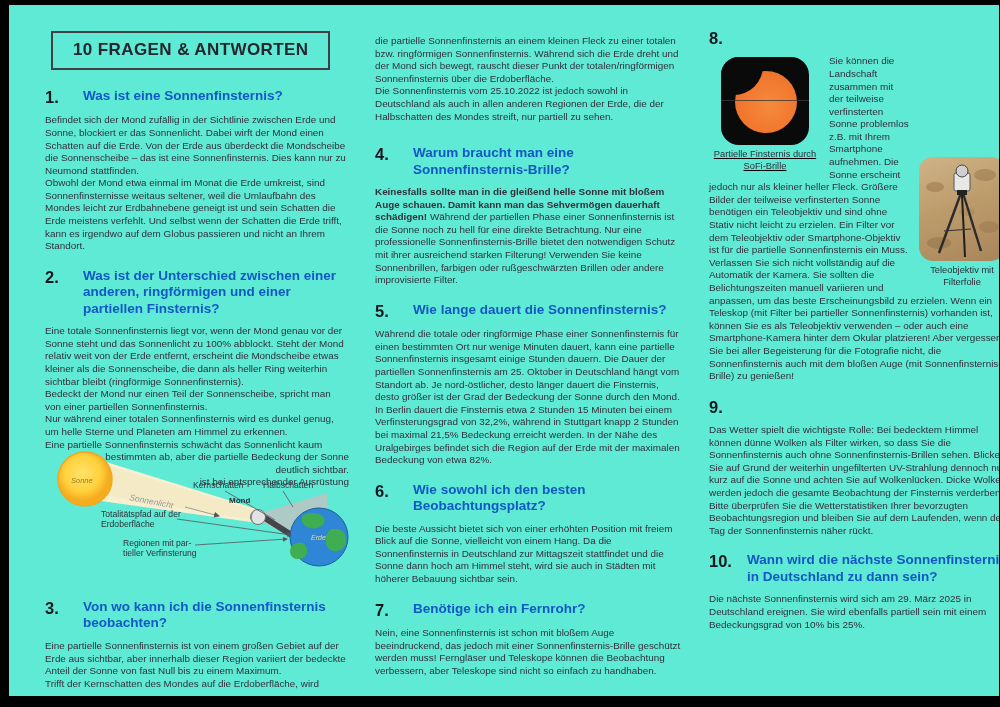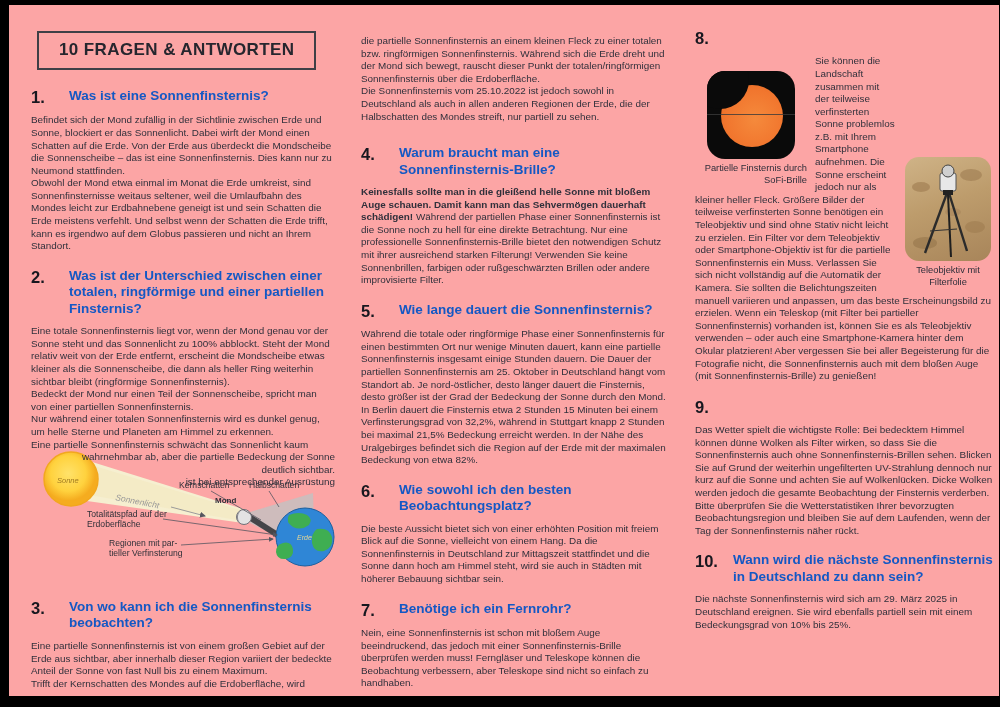--- a/index.html
+++ b/index.html
@@ -3,21 +3,21 @@
 <meta charset="utf-8">
 <style>
   html,body{margin:0;padding:0;}
   body{
     width:1000px;height:707px;background:#000;position:relative;
     font-family:"Liberation Sans","DejaVu Sans",sans-serif;
     -webkit-font-smoothing:antialiased;
   }
   .paper{
     position:absolute;top:5px;left:9px;right:1px;bottom:11px;
-    background:#fca5a5;overflow:hidden;
+    background:#5eead4;overflow:hidden;padding-left:14px;
   }
   .cols{display:flex;gap:26px;padding:24px 12px 0 22px;}
   .col{flex:none;}
   .col1{width:304px;}
   .col2{width:308px;}
   .col3{width:298px;}
 
   .title-box{
     display:inline-block;border:2px solid #3f3f46;padding:7px 20px 8px 20px;
     font-size:17px;font-weight:bold;letter-spacing:.4px;color:#26262e;
@@ -42,21 +42,21 @@
 
   .wrap-lines{position:relative;z-index:2;font-size:9.9px;line-height:12.6px;color:#30303b;text-align:right;}
 
   .diagram{display:block;width:304px;height:148px;margin:-46px 0 2px 0;}
   .diagram text{font-size:8.6px;fill:#2f3038;}
   .diagram .sun-lbl{font-size:7.5px;fill:#a07a20;font-style:italic;}
   .diagram .earth-lbl{font-size:7px;fill:#e8d693;font-style:italic;}
   .diagram .light-lbl{font-size:8.5px;fill:#9a9a9a;font-style:italic;}
 
   
-  .fig-left{float:left;width:112px;margin:16px 8px 4px 0;text-align:right;}
+  .fig-left{float:left;width:112px;margin:2px 8px 4px 0;text-align:center;text-decoration:underline;}
   .fig-right{float:right;width:90px;margin:102px 0 4px 7px;text-align:center;}
   .figcap{font-size:9.3px;line-height:11.5px;color:#2e2e3a;margin-top:4px;}
   .eclipse-photo{
     width:88px;height:88px;background:#0a0a0a;border-radius:18px;
     position:relative;overflow:hidden;margin:0 auto;
   }
   .eclipse-sun{
     position:absolute;left:14px;top:14px;width:62px;height:62px;border-radius:50%;
     background:radial-gradient(circle at 55% 55%, #f58a3c 0%, #f1762e 60%, #e2661f 100%);
   }
@@ -87,28 +87,28 @@
           <div class="qnum">1.</div>
           <div class="qtitle">Was ist eine Sonnenfinsternis?</div>
         </div>
         <p class="qbody">Befindet sich der Mond zufällig in der Sichtlinie zwischen Erde und Sonne, blockiert er das Sonnenlicht. Dabei wirft der Mond einen Schatten auf die Erde. Von der Erde aus überdeckt die Mondscheibe die Sonnenscheibe – das ist eine Sonnenfinsternis. Dies kann nur zu Neumond stattfinden.
 Obwohl der Mond etwa einmal im Monat die Erde umkreist, sind Sonnenfinsternisse weitaus seltener, weil die Umlaufbahn des Mondes leicht zur Erdbahnebene geneigt ist und sein Schatten die Erde meistens verfehlt. Und selbst wenn der Schatten die Erde trifft, kann es irgendwo auf dem Globus passieren und nicht an Ihrem Standort.</p>
       </div>
 
       <div class="qa" style="margin-bottom:0;">
         <div class="qhead">
           <div class="qnum">2.</div>
-          <div class="qtitle">Was ist der Unterschied zwischen einer totalen, ringförmige und einer partiellen Finsternis?</div>
+          <div class="qtitle">Was ist der Unterschied zwischen einer anderen, ringförmigen und einer partiellen Finsternis?</div>
         </div>
         <p class="qbody">Eine totale Sonnenfinsternis liegt vor, wenn der Mond genau vor der Sonne steht und das Sonnenlicht zu 100% abblockt. Steht der Mond relativ weit von der Erde entfernt, erscheint die Mondscheibe etwas kleiner als die Sonnenscheibe, die dann als heller Ring weiterhin sichtbar bleibt (ringförmige Sonnenfinsternis).
 Bedeckt der Mond nur einen Teil der Sonnenscheibe, spricht man von einer partiellen Sonnenfinsternis.
 Nur während einer totalen Sonnenfinsternis wird es dunkel genug, um helle Sterne und Planeten am Himmel zu erkennen.
 Eine partielle Sonnenfinsternis schwächt das Sonnenlicht kaum</p>
         <div class="wrap-lines">
-          <div>wahrnehmbar ab, aber die partielle Bedeckung der Sonne</div>
+          <div>bestimmten ab, aber die partielle Bedeckung der Sonne</div>
           <div>deutlich sichtbar.</div>
           <div>ist bei entsprechender Ausrüstung</div>
         </div>
 
         <svg class="diagram" viewBox="0 0 304 148">
           <defs>
             <marker id="arr" markerWidth="7" markerHeight="7" refX="5" refY="3" orient="auto">
               <path d="M0,0 L6,3 L0,6 z" fill="#55555f"></path>
             </marker>
             <radialGradient id="sunGrad" cx="45%" cy="40%">
@@ -191,21 +191,21 @@
           <div class="qtitle">Wie sowohl ich den besten Beobachtungsplatz?</div>
         </div>
         <p class="qbody">Die beste Aussicht bietet sich von einer erhöhten Position mit freiem Blick auf die Sonne, vielleicht von einem Hang. Da die Sonnenfinsternis in Deutschland zur Mittagszeit stattfindet und die Sonne dann hoch am Himmel steht, wird sie auch in Städten mit höherer Bebauung sichtbar sein.</p>
       </div>
 
       <div class="qa">
         <div class="qhead">
           <div class="qnum">7.</div>
           <div class="qtitle">Benötige ich ein Fernrohr?</div>
         </div>
-        <p class="qbody">Nein, eine Sonnenfinsternis ist schon mit bloßem Auge beeindruckend, das jedoch mit einer Sonnenfinsternis-Brille überprüfen werden muss! Ferngläser und Teleskope können die Beobachtung verbessern, aber Teleskope sind nicht so einfach zu handhaben.</p>
+        <p class="qbody">Nein, eine Sonnenfinsternis ist schon mit bloßem Auge beeindruckend, das jedoch mit einer Sonnenfinsternis-Brille geschützt werden muss! Ferngläser und Teleskope können die Beobachtung verbessern, aber Teleskope sind nicht so einfach zu handhaben.</p>
       </div>
     </div>
 
     <div class="col col3">
 
       <div class="qa clearfix">
         <div class="qhead">
           <div class="qnum">8.</div>
         </div>
         <div style="margin-top:8px;">

